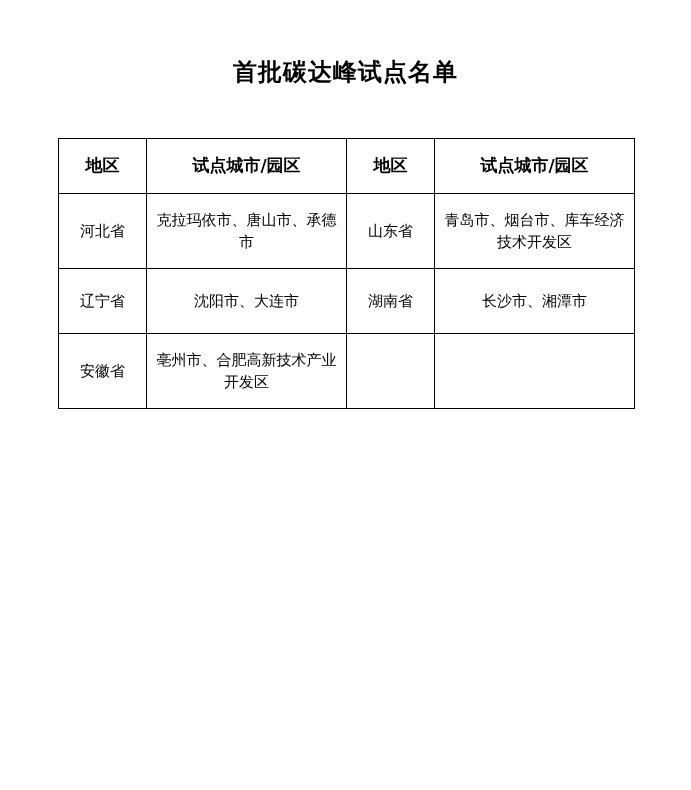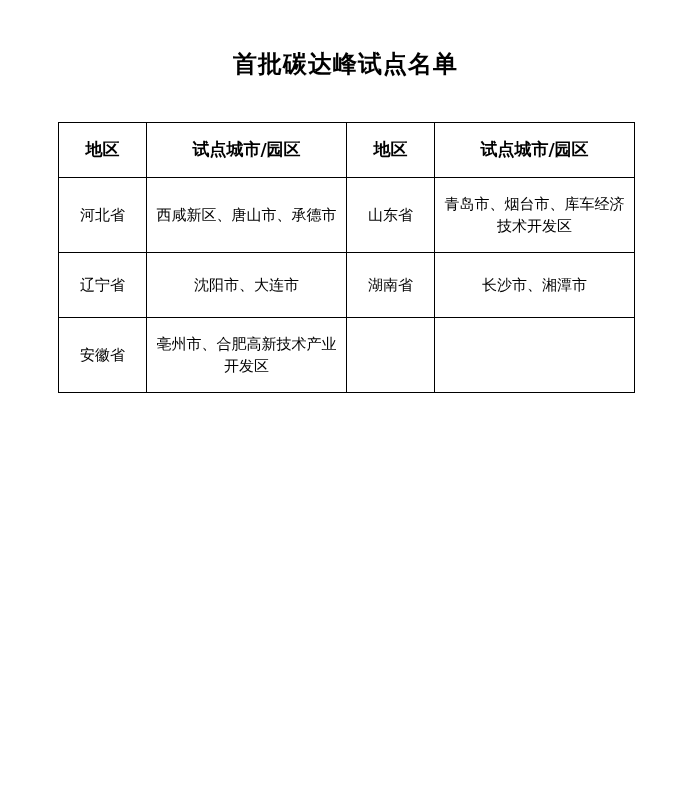--- a/index.html
+++ b/index.html
@@ -18,21 +18,21 @@
     position: relative;
     width: 691px;
     height: 790px;
     box-sizing: border-box;
   }
   .doc-title {
     text-align: center;
     font-size: 24px;
     font-weight: bold;
     letter-spacing: 1px;
-    margin: 4px;
+    margin: 12px;
     padding-top: 44px;
     padding-bottom: 0;
     font-family: "DejaVu Serif", "Liberation Serif", serif;
   }
   .table-wrap {
     padding: 38px 58px 0 58px;
     box-sizing: border-box;
   }
   table.pilot-table {
     border-collapse: collapse;
@@ -89,21 +89,21 @@
         <tr>
           <th>地区</th>
           <th>试点城市/园区</th>
           <th>地区</th>
           <th>试点城市/园区</th>
         </tr>
       </thead>
       <tbody>
         <tr class="row-h-1">
           <td class="cell-region">河北省</td>
-          <td class="cell-cities">西咸新区、唐山市、承德市</td>
+          <td class="cell-cities">克拉玛依市、唐山市、承德市</td>
           <td class="cell-region">山东省</td>
           <td class="cell-cities">青岛市、烟台市、库车经济技术开发区</td>
         </tr>
         <tr class="row-h-4">
           <td class="cell-region">辽宁省</td>
           <td class="cell-cities">沈阳市、大连市</td>
           <td class="cell-region">湖南省</td>
           <td class="cell-cities">长沙市、湘潭市</td>
         </tr>
         <tr class="row-h-8">

